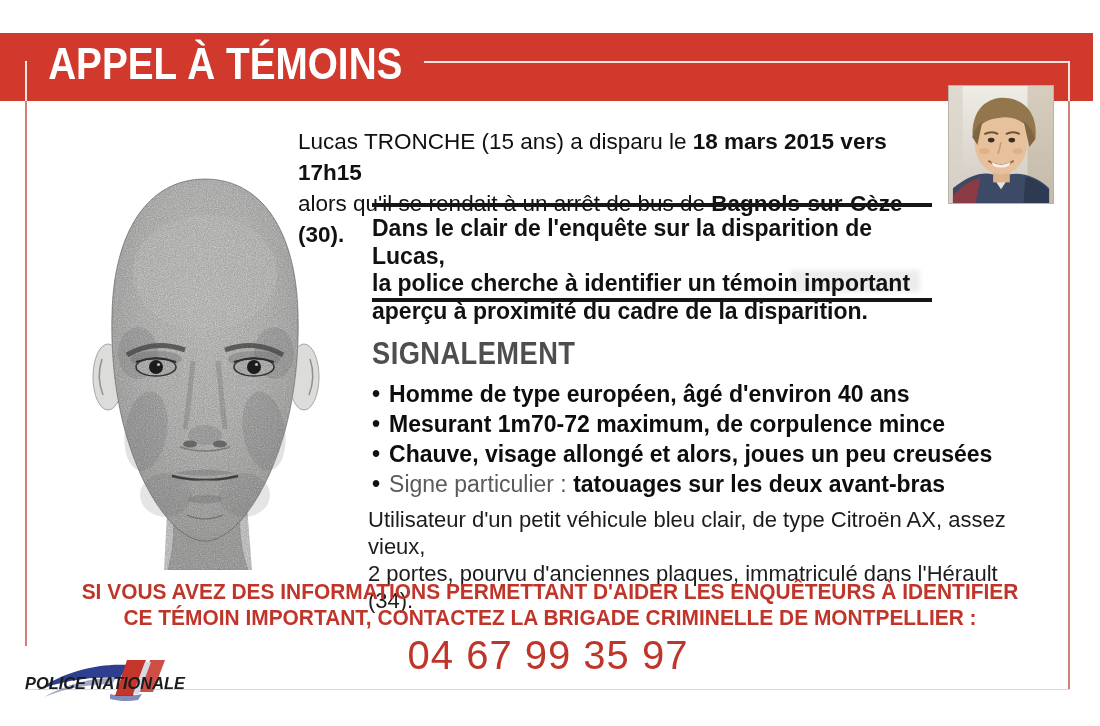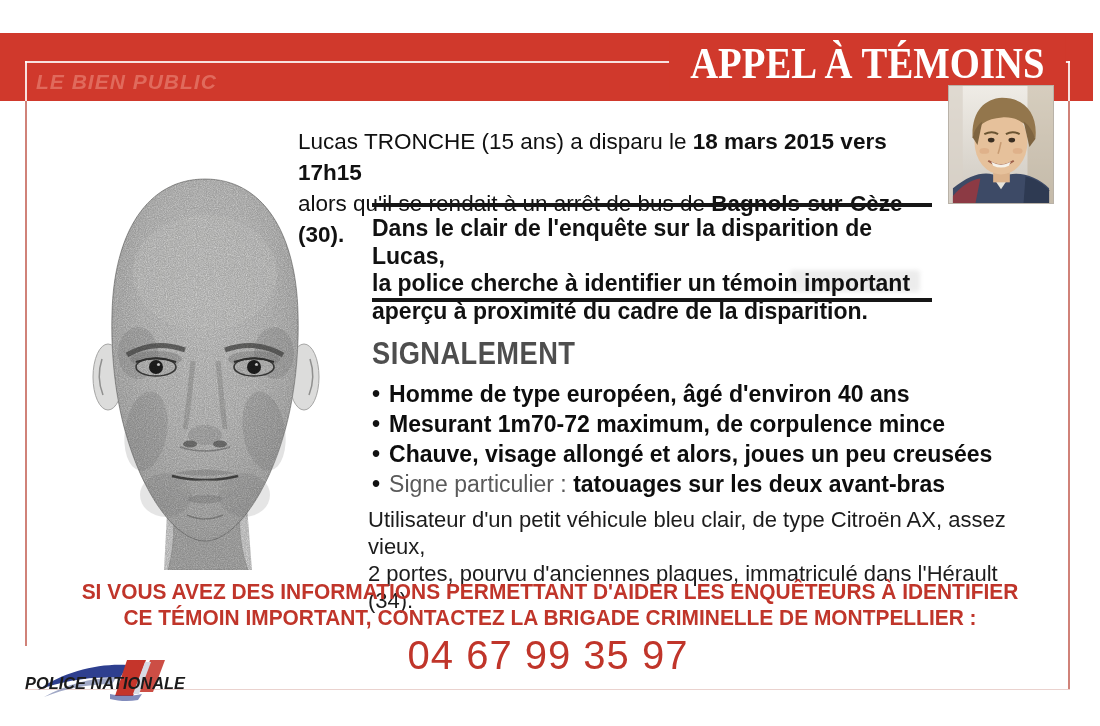--- a/index.html
+++ b/index.html
@@ -4,21 +4,21 @@
 <style>
   html,body{margin:0;padding:0;background:#fff;}
   #stage{position:relative;width:1100px;height:708px;background:#ffffff;overflow:hidden;
          font-family:"Liberation Sans", sans-serif;color:#111;}
   .abs{position:absolute;}
 
   
   .banner{left:0;top:33px;width:1093px;height:68px;background:#d0392c;z-index:1;}
   .watermark{left:36px;top:70px;font-size:21px;font-weight:bold;font-style:italic;
              color:#e06a5c;letter-spacing:1px;z-index:3;white-space:nowrap;}
-  .title-wrap{left:0;top:36px;width:1093px;text-align:right;z-index:3;font-family:Liberation Serif, serif;}
+  .title-wrap{left:0;top:36px;width:1093px;text-align:left;z-index:3;}
   .title{display:inline-block;background:#d0392c;padding:0 24px;font-size:44px;line-height:56px;
          font-weight:900;color:#ffffff;letter-spacing:0;transform:scaleX(.88);white-space:nowrap;}
 
   
   .f-top{left:25px;top:61px;width:1045px;height:2px;background:rgba(255,255,255,.85);z-index:2;}
   .f-left-a{left:25px;top:61px;width:2px;height:40px;background:rgba(255,255,255,.85);z-index:2;}
   .f-right-a{left:1068px;top:61px;width:2px;height:40px;background:rgba(255,255,255,.85);z-index:2;}
   .f-left-b{left:25px;top:101px;width:2px;height:545px;background:#d08279;z-index:2;}
   .f-right-b{left:1068px;top:101px;width:2px;height:589px;background:#d08279;z-index:2;}
   .f-bottom{left:25px;top:689px;width:1045px;height:1px;background:#ead2ce;z-index:2;}

